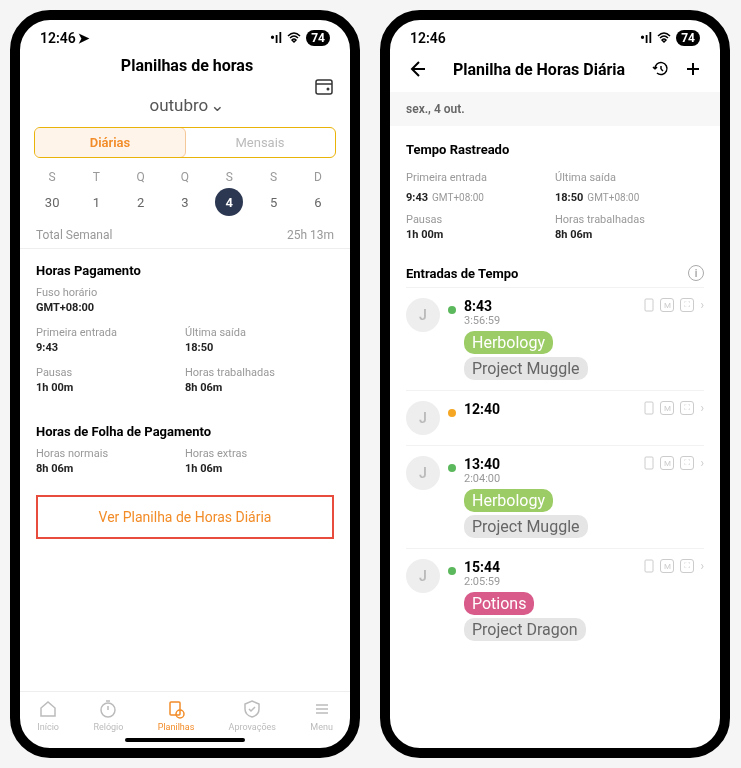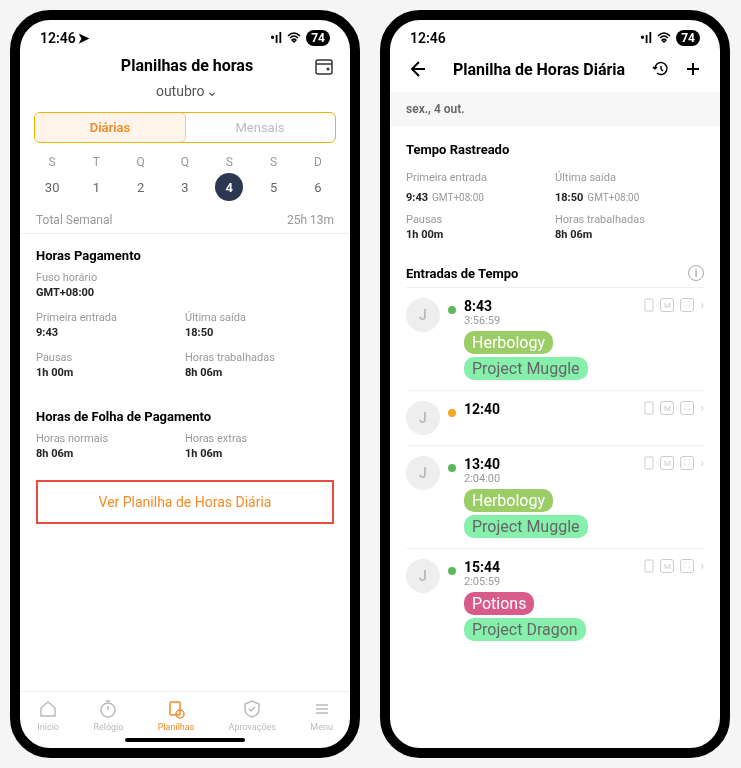--- a/index.html
+++ b/index.html
@@ -2,24 +2,24 @@
 <html><head>
 <meta charset="utf-8">
 <style>
 * { box-sizing: border-box; margin: 0; padding: 0; }
 body { font-family: -apple-system, BlinkMacSystemFont, "Segoe UI", Roboto, sans-serif; background: #f5f5f5; display: flex; gap: 20px; padding: 10px; }
 .phone { width: 350px; height: 748px; background: #fff; border-radius: 40px; border: 10px solid #000; overflow: hidden; position: relative; display: flex; flex-direction: column; }
 .status-bar { display: flex; justify-content: space-between; align-items: center; padding: 10px 20px 4px; font-size: 14px; font-weight: 600; }
 .status-left { display: flex; align-items: center; gap: 2px; }
 .status-right { display: flex; align-items: center; gap: 4px; }
 .battery-pill { background: #000; color: #fff; border-radius: 8px; padding: 1px 5px; font-size: 12px; font-weight: 700; }
-.header { display: flex; align-items: flex-start; justify-content: space-between; padding: 6px 16px 8px; }
+.header { display: flex; align-items: center; justify-content: space-between; padding: 6px 16px 8px; }
 .header-center { text-align: center; flex: 1; }
 .page-title { font-size: 16px; font-weight: 700; }
-.month-btn { font-size: 14px; color: #555; display: inline-flex; align-items: center; gap: 2px; margin-top: 8px; }
+.month-btn { font-size: 17px; color: #555; display: inline-flex; align-items: center; gap: 2px; margin-top: 20px; }
 .cal-icon { width: 20px; height: 20px; }
 .seg { display: flex; margin: 4px 14px 8px; border: 1px solid #eab308; border-radius: 6px; overflow: hidden; font-size: 13px; }
 .seg-item { flex: 1; text-align: center; padding: 7px 0; color: #bbb; }
 .seg-item.active { background: #fff4ea; color: #f28c28; border: 1px solid #f5c89a; border-radius: 6px; margin: -1px; font-weight: 600; }
 .week { display: flex; justify-content: space-around; padding: 4px 10px 6px; text-align: center; }
 .day-col { display: flex; flex-direction: column; align-items: center; gap: 4px; width: 36px; }
 .day-letter { font-size: 12px; color: #999; }
 .day-num { font-size: 13px; color: #666; width: 28px; height: 28px; display: flex; align-items: center; justify-content: center; border-radius: 50%; }
 .day-num.sel { background: #2c3852; color: #fff; font-weight: 600; }
 .row { display: flex; justify-content: space-between; padding: 6px 16px; font-size: 12px; color: #999; }
@@ -52,21 +52,21 @@
 .dot { width: 8px; height: 8px; border-radius: 50%; margin-top: 4px; }
 .dot.green { background: #5cb85c; }
 .dot.orange { background: #f5a623; }
 .entry-body { flex: 1; }
 .e-time { font-size: 14px; font-weight: 700; }
 .e-dur { font-size: 11px; color: #999; }
 .tags { display: flex; flex-direction: column; gap: 3px; margin-top: 4px; align-items: flex-start; }
 .tag { font-size: 16px; padding: 2px 8px; border-radius: 10px; display: inline-block; }
 .tag.herb { background: #9ccc65; color: #fff; }
 .tag.potion { background: #d95b8a; color: #fff; }
-.tag.proj { background: #86efac; color: #666; }
+.tag.proj { background: #e5e5e5; color: #666; }
 .entry-icons { display: flex; align-items: center; gap: 6px; color: #ccc; font-size: 12px; }
 .chev { color: #ccc; }
 .small-box { width: 14px; height: 14px; border: 1px solid #ccc; border-radius: 3px; display: flex; align-items: center; justify-content: center; font-size: 8px; }
 svg { display: block; }
 </style>
 </head>
 <body>
 
 <div class="phone">
   <div class="status-bar">

